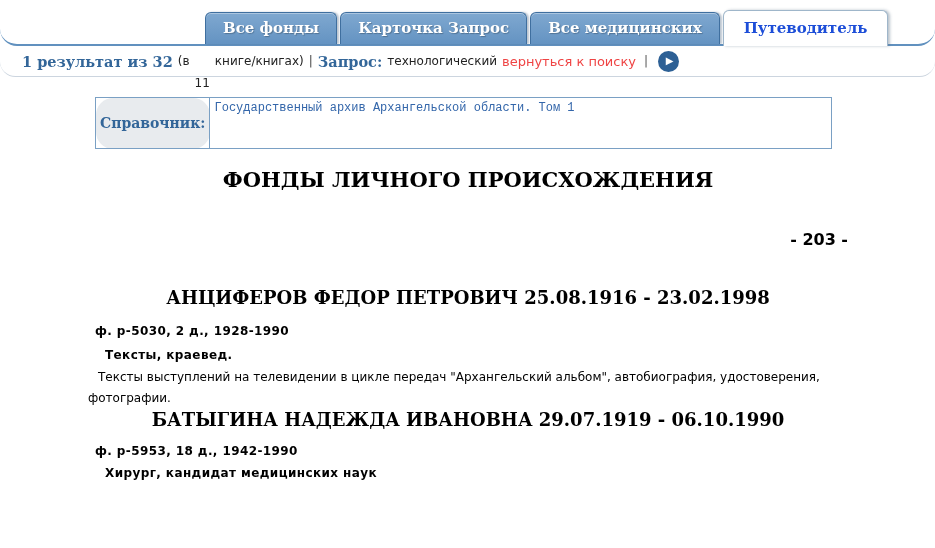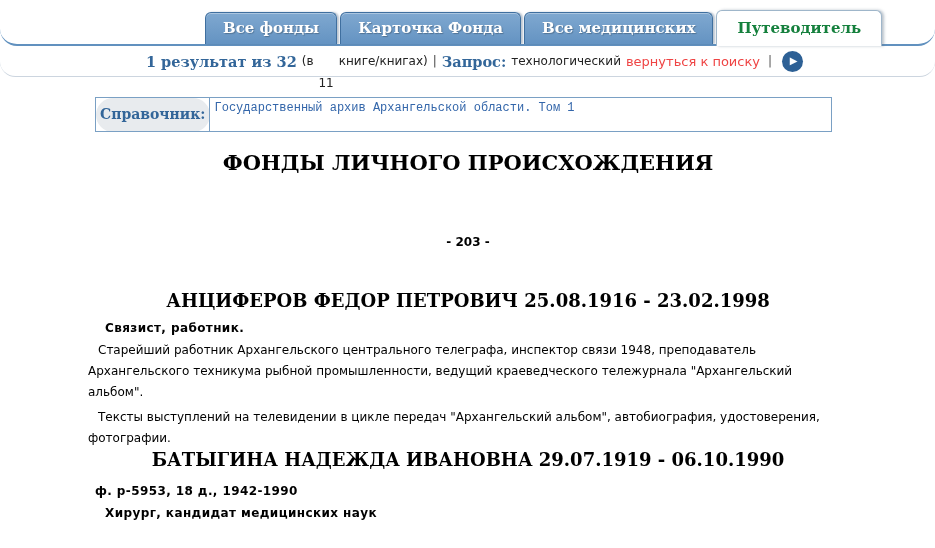--- a/index.html
+++ b/index.html
@@ -18,29 +18,29 @@
     font-weight:bold; font-size:15px; color:#fff;
     background:linear-gradient(#7fa8d0,#6493c2);
     border:1px solid #3f6f9f; border-bottom:none;
     border-radius:6px 6px 0 0;
     padding:6px 17px 7px 17px;
     text-shadow:1px 1px 1px rgba(0,0,0,.25);
     box-shadow:2px 0 2px rgba(60,90,120,.35), inset 0 1px 0 rgba(255,255,255,.35);
     cursor:pointer; white-space:nowrap;
   }
   .tab.active {
-    background:#fff; color:#15803d; text-shadow:none;
+    background:#fff; color:#1d4ed8; text-shadow:none;
     border:1px solid #9fb6ca; border-bottom:none;
     margin-bottom:-2px; padding:8px 20px 9px 20px;
     box-shadow:2px 0 3px rgba(100,120,140,.45);
     position:relative; z-index:2;
   }
   
   .results-bar {
-    display:flex; align-items:center; justify-content:center;
+    display:flex; align-items:center; justify-content:flex-start;
     height:31px; padding:0 8px 0 22px;
     border-bottom:1px solid #ccd5df; font-size:12px; color:#222;
   }
   .rb-left, .rb-right { display:flex; align-items:center; }
   .blue-serif {
     font-family:"DejaVu Serif","Liberation Serif",serif;
     font-weight:bold; font-size:14.5px; color:#336699;
   }
   .rb-left > * { margin-right:5px; }
   .rb-bold { font-weight:normal;margin-top:44px; }
@@ -55,39 +55,39 @@
   .circle-btn .play { color:#fff; font-size:10px; line-height:1; margin-left:2px; }
   
   .info-table {
     border-collapse:collapse; margin:20px 0 0 95px; width:737px;
   }
   .info-table td { border:1px solid #7aa0c4; }
   .cell-label {
     background:#e8ebee; width:101px; text-align:right;
     font-family:"DejaVu Serif","Liberation Serif",serif;
     font-weight:bold; font-size:14px; color:#336699;
-    padding:8px 4px; vertical-align:top;
+    padding:17px 4px; vertical-align:top;
   }
   tr.row-tall  td { height:34px; }
   tr.row-short td { height:26px; }
   tr.row-short .cell-label { vertical-align:middle; }
   .cell-value {
     background:#fff; font-size:12px; color:#3366aa;
     padding:3px 4px; vertical-align:top;font-family:Liberation Mono, monospace;
   }
   .cell-value.centered { vertical-align:middle; padding-left:52px; }
   .cell-value a, .tbl-link { color:#3366aa; text-decoration:none; cursor:pointer; }
   .bullet { color:#111; font-size:8px; vertical-align:1px; margin-right:7px; }
   
   .doc { padding:0 87px 0 88px; color:#000; }
   .doc-title {
     text-align:center; font-family:"DejaVu Serif","Liberation Serif",serif;
     font-weight:bold; font-size:21px; margin-top:19px; line-height:24px;
   }
-  .page-num { text-align:center; font-weight:bold; font-size:12px; margin-top:60px; line-height:15px; }
+  .page-num { text-align:right; font-weight:bold; font-size:16px; margin-top:40px; line-height:15px; }
   .entry-heading {
     text-align:center; font-family:"DejaVu Serif","Liberation Serif",serif;
     font-weight:bold; font-size:18px; line-height:22px;
   }
   .eh-1 { margin-top:40px; }
   .eh-2 { margin-top:0px; }
   .fond-line { font-weight:bold; font-size:12px; letter-spacing:.4px; margin-left:7px; line-height:16px; }
   .fond-1 { margin-top:14px; }
   .fond-2 { margin-top:12px; }
   .occ-line { font-weight:bold; font-size:12px; letter-spacing:.4px; margin-left:17px; line-height:16px; }
@@ -95,21 +95,21 @@
   .occ-2 { margin-top:6px; }
   .para { font-size:12px; line-height:21px; text-indent:10px; margin-top:4px; }
 </style>
 </head>
 <body>
 
 <div class="page">
 
   <div class="tabbar">
     <div class="tab">Все фонды</div>
-    <div class="tab">Карточка Фонда</div>
+    <div class="tab">Карточка Запрос</div>
     <div class="tab">Все медицинских</div>
     <div class="tab active">Путеводитель</div>
   </div>
 
   <div class="results-bar">
     <div class="rb-left">
       <span class="blue-serif">1 результат из 32</span>
       <span>(в</span>
       <span class="rb-bold">11</span>
       <span>книге/книгах)</span>
@@ -135,22 +135,22 @@
       </td>
     </tr>
   </tbody>
     </table>
 
   <div class="doc">
     <div class="doc-title">ФОНДЫ ЛИЧНОГО ПРОИСХОЖДЕНИЯ</div>
     <div class="page-num">- 203 -</div>
 
     <div class="entry-heading eh-1">АНЦИФЕРОВ ФЕДОР ПЕТРОВИЧ 25.08.1916 - 23.02.1998</div>
-    <div class="occ-line occ-1">Связист, работник.</div>
-    <div class="para">Старейший работник Архангельского центрального телеграфа, инспектор связи 1948, преподаватель Архангельского техникума рыбной промышленности, ведущий краеведческого тележурнала "Архангельский альбом".</div>
+    <div class="fond-line fond-1">ф. р-5030, 2 д., 1928-1990</div>
+    <div class="occ-line occ-1">Тексты, краевед.</div>
     <div class="para">Тексты выступлений на телевидении в цикле передач "Архангельский альбом", автобиография, удостоверения, фотографии.</div>
 
     <div class="entry-heading eh-2">БАТЫГИНА НАДЕЖДА ИВАНОВНА 29.07.1919 - 06.10.1990</div>
     <div class="fond-line fond-2">ф. р-5953, 18 д., 1942-1990</div>
     <div class="occ-line occ-2">Хирург, кандидат медицинских наук</div>
 
   </div>
 
 </div>
 

